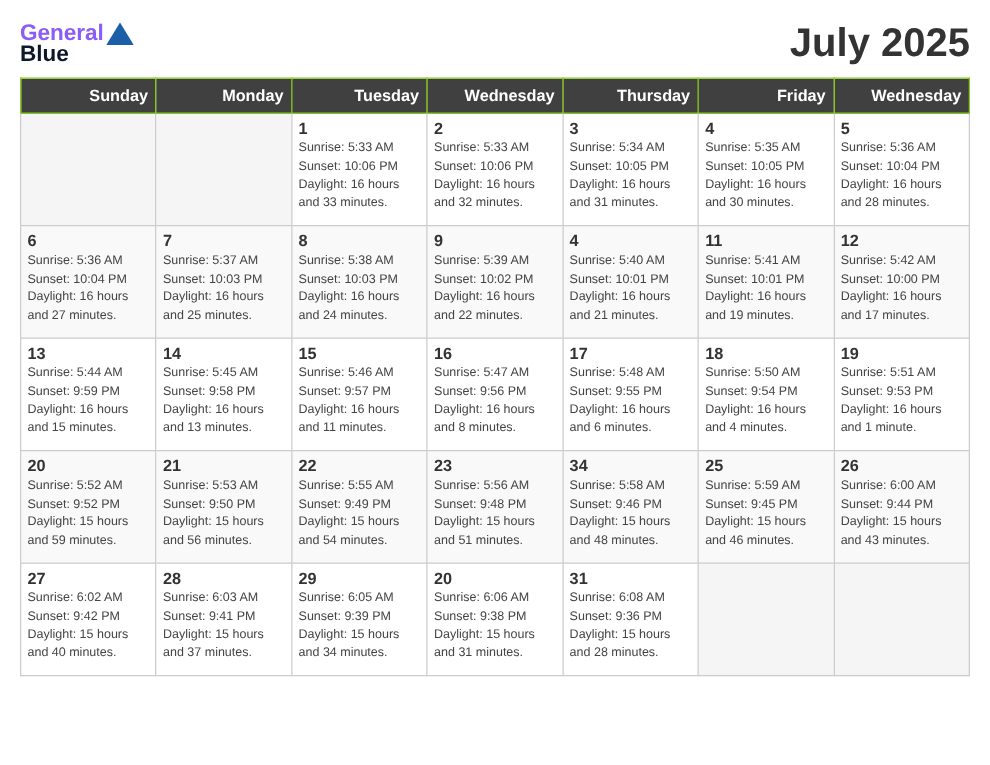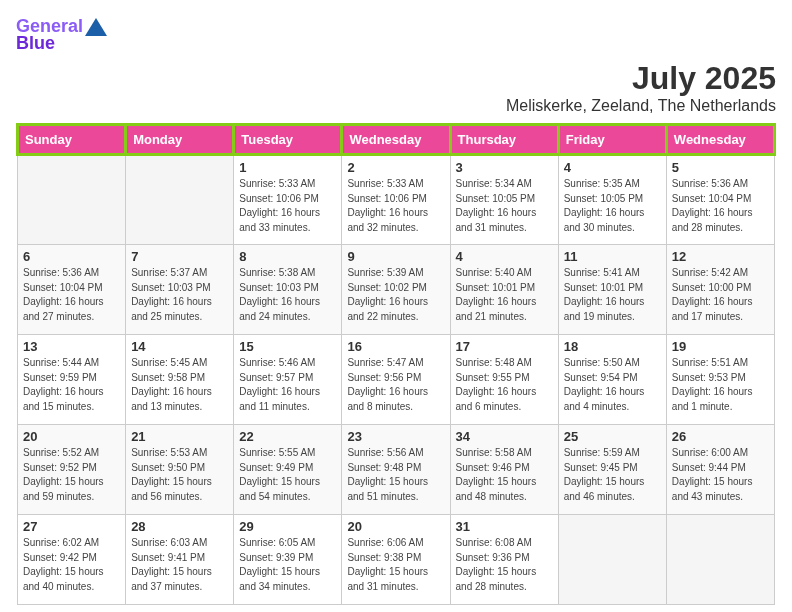--- a/index.html
+++ b/index.html
@@ -26,38 +26,37 @@
       align-items: center;
       gap: 2px;
     }
     .title-area {
       text-align: right;
     }
     .month-title {
       font-size: 32px;
       font-weight: bold;
       color: #333;
-      margin-top: 44px;
     }
     .location-title {
       font-size: 16px;
       color: #333;
     }
     .calendar {
       width: 100%;
       border-collapse: collapse;
       table-layout: fixed;
     }
     .calendar th {
-      background-color: #ec4899;
+      background-color: #404040;
       color: #fff;
-      text-align: left;
+      text-align: right;
       padding: 6px 6px;
       font-size: 13px;
-      border: 3px solid #84cc16;
+      border: 1px solid #84cc16;
     }
     .calendar td {
       border: 1px solid #ccc;
       vertical-align: top;
       padding: 4px 5px;
       height: 90px;
       background: #fff;
     }
     .calendar td.empty {
       background: #f5f5f5;
@@ -82,25 +81,24 @@
 <body>
 
 <div class="header-area">
   <div class="logo">
     <div class="logo-row">
       <span style="font-size:18px;font-weight:bold;color:#8b5cf6;">General</span>
       <svg width="22" height="18" viewBox="0 0 22 18">
         <polygon points="0,18 11,0 22,18" fill="#1a5fa8"></polygon>
       </svg>
     </div>
-    <span style="font-size:18px;font-weight:bold;color:#6d28d9;margin-top:-4px;">Blue</span>
+    <span style="font-size:18px;font-weight:bold;color:#0f172a;margin-top:-4px;">Blue</span>
   </div>
   <div class="title-area">
     <div class="month-title">July 2025</div>
-    <div class="location-title">Meliskerke, Zeeland, The Netherlands</div>
   </div>
 </div>
 
 <table class="calendar">
   <thead>
     <tr>
     <th>Sunday</th>
         <th>Monday</th>
         <th>Tuesday</th>
         <th>Wednesday</th>

